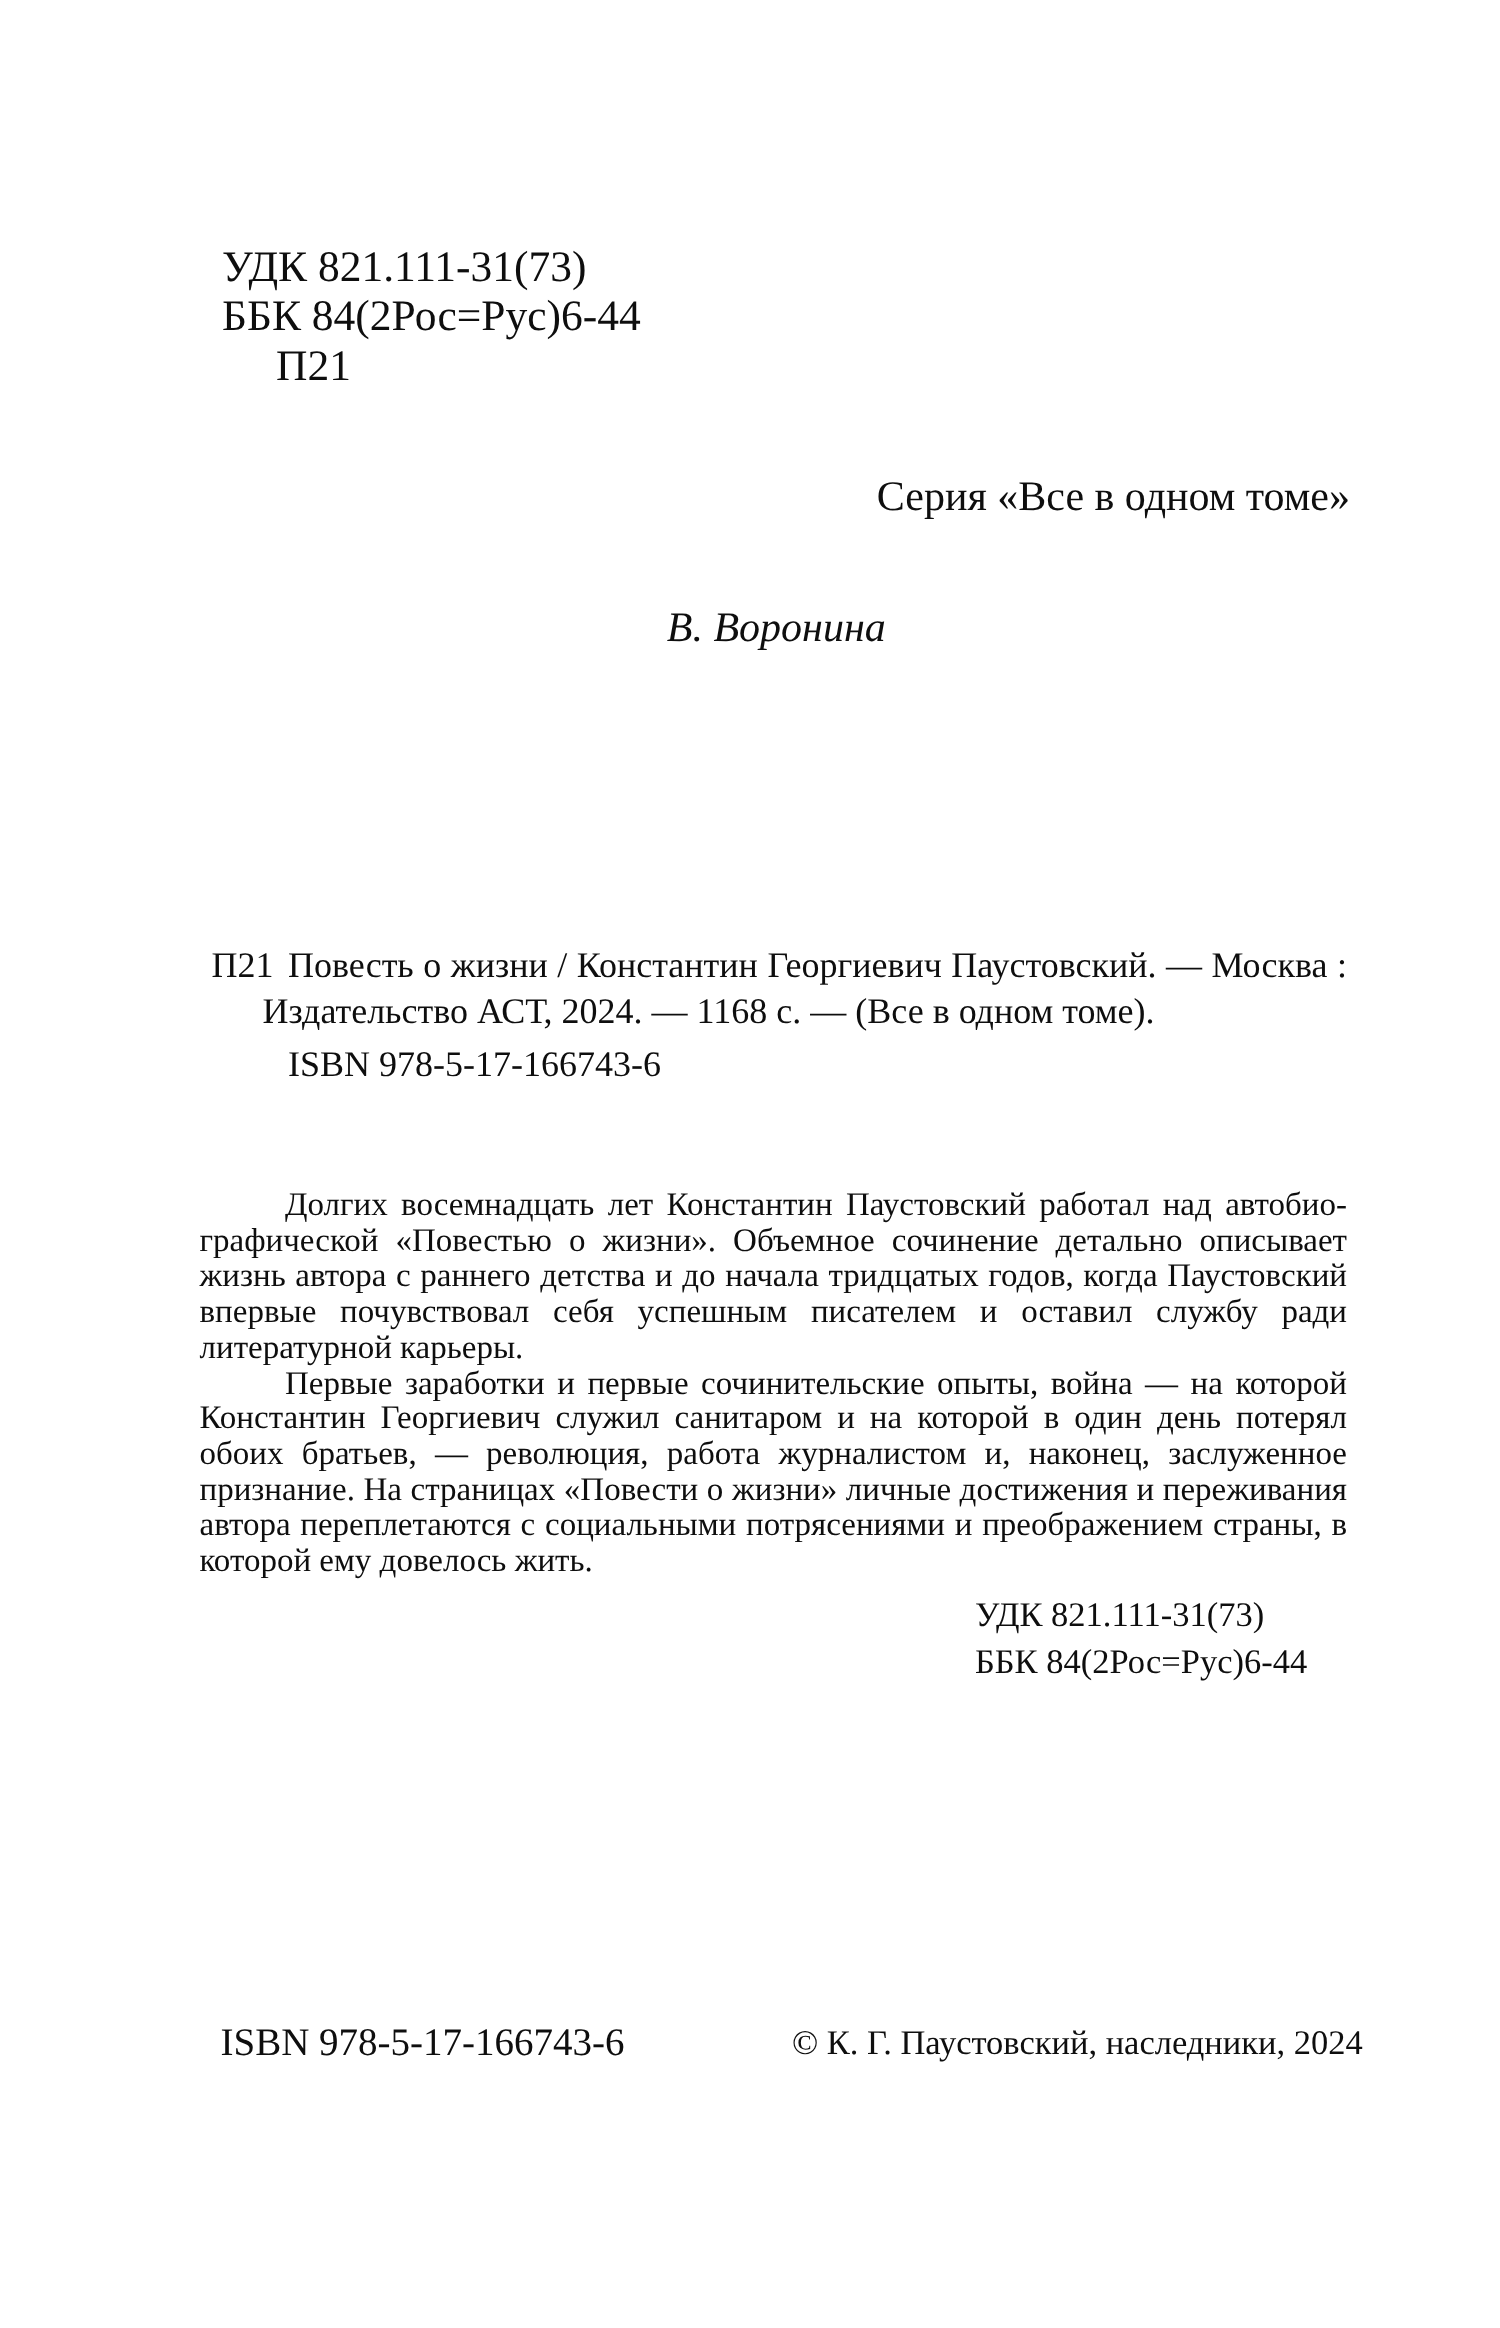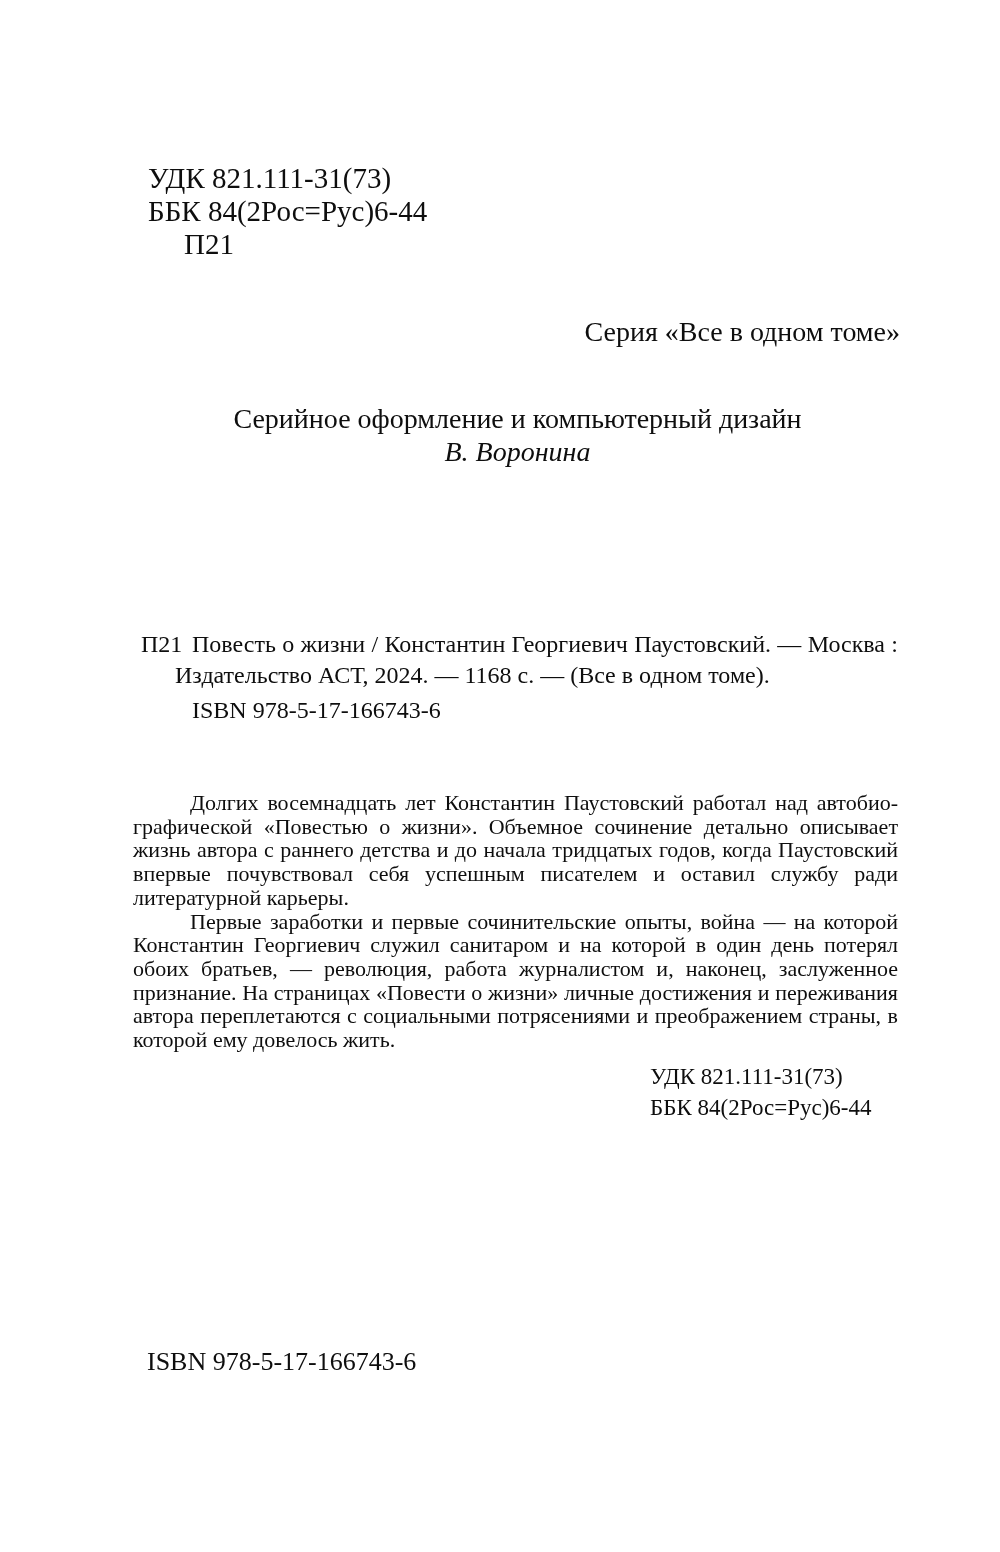--- a/index.html
+++ b/index.html
@@ -48,21 +48,20 @@
 
 <div class="abs top-imprint">
   <div>УДК 821.111-31(73)</div>
   <div>ББК 84(2Рос=Рус)6-44</div>
   <div class="sign-indent">П21</div>
 </div>
 
 <div class="abs series">Серия «Все в одном томе»</div>
 
 <div class="abs credits">
-  <div>Серийное оформление и компьютерный дизайн</div>
   <div class="designer">В. Воронина</div>
 </div>
 
 <div class="abs card">
   <div class="card-body">
     <span class="card-sign">П21</span>
     <span>Повесть о жизни / Константин Георгиевич Паустов­ский. — Москва : Издательство АСТ, 2024. — 1168 с. — (Все в одном томе).</span>
   </div>
   <div class="card-isbn">ISBN 978-5-17-166743-6</div>
 </div>
@@ -72,13 +71,14 @@
   <p>Первые заработки и первые сочинительские опыты, война — на которой Константин Георгиевич служил санитаром и на которой в один день потерял обоих братьев, — революция, работа журналистом и, наконец, заслуженное признание. На страницах «Повести о жизни» личные достижения и пережи­вания автора переплетаются с социальными потрясениями и преображением страны, в которой ему довелось жить.</p>
 </div>
 
 <div class="abs imprint-right">
   <div>УДК 821.111-31(73)</div>
   <div>ББК 84(2Рос=Рус)6-44</div>
 </div>
 
 <div class="abs footer-isbn">ISBN 978-5-17-166743-6</div>
 <div class="abs copyrights">
+  <div>© К. Г. Паустовский, наследники, 2024</div>
 </div>
 
 </body></html>

